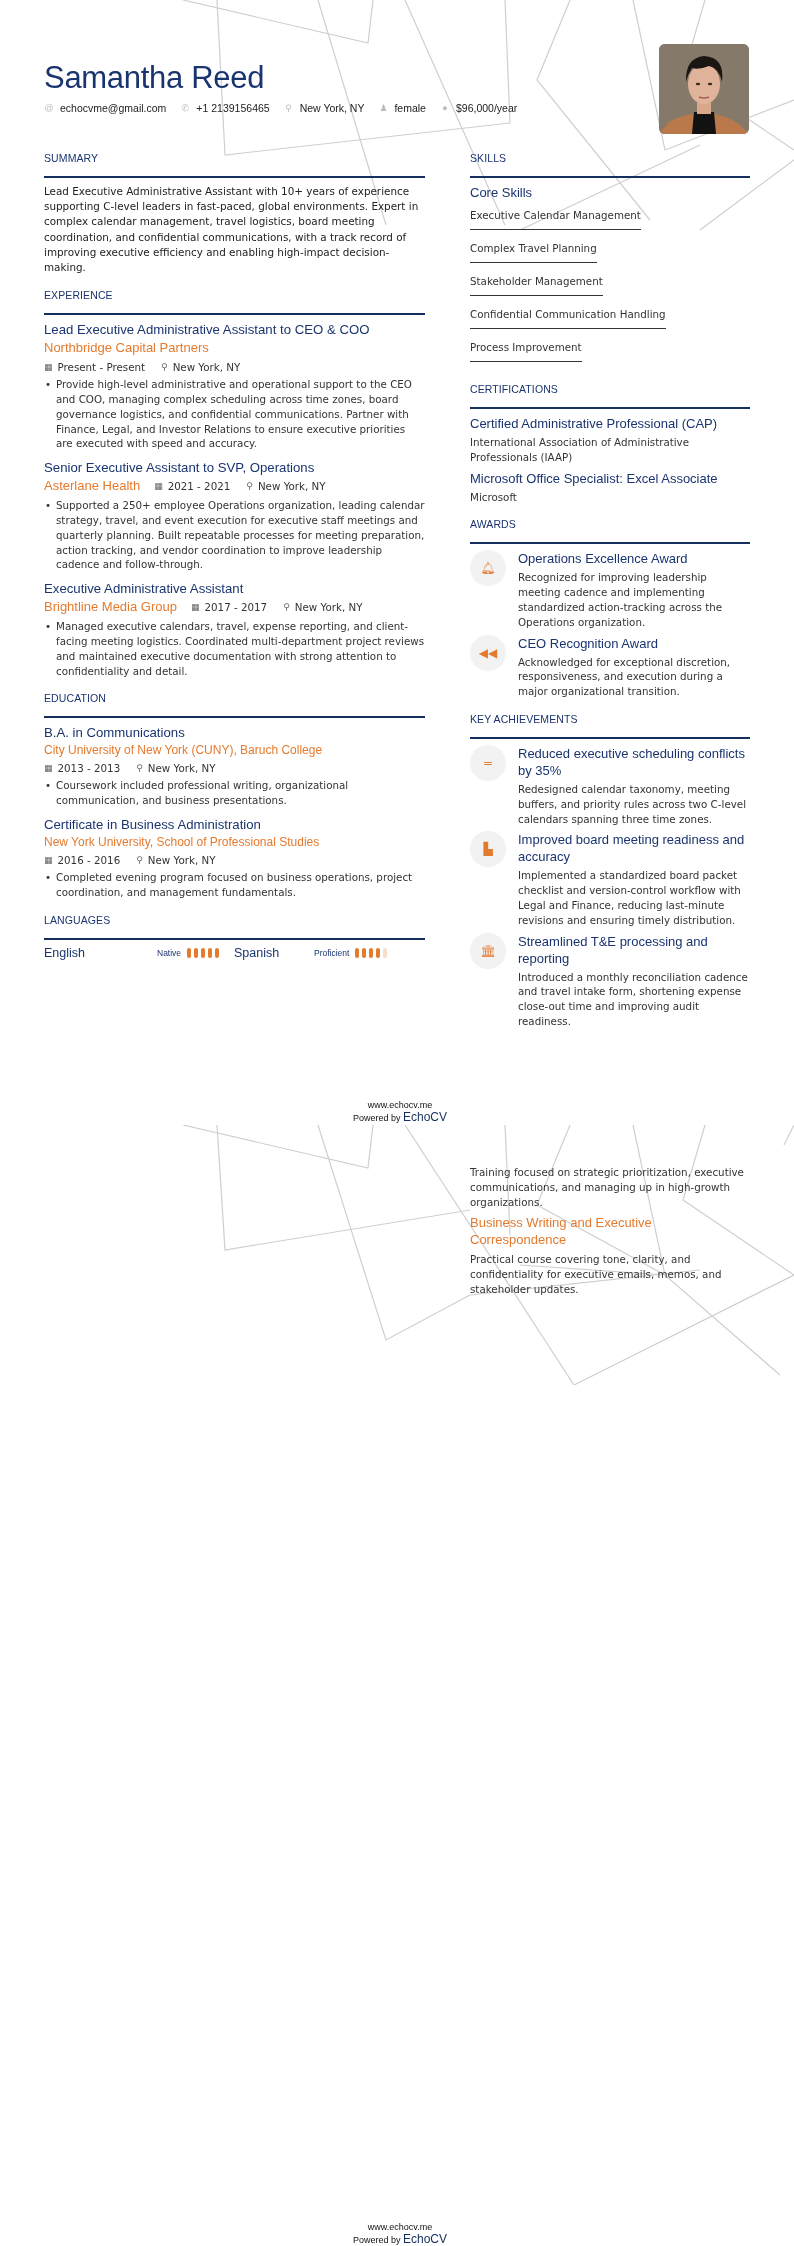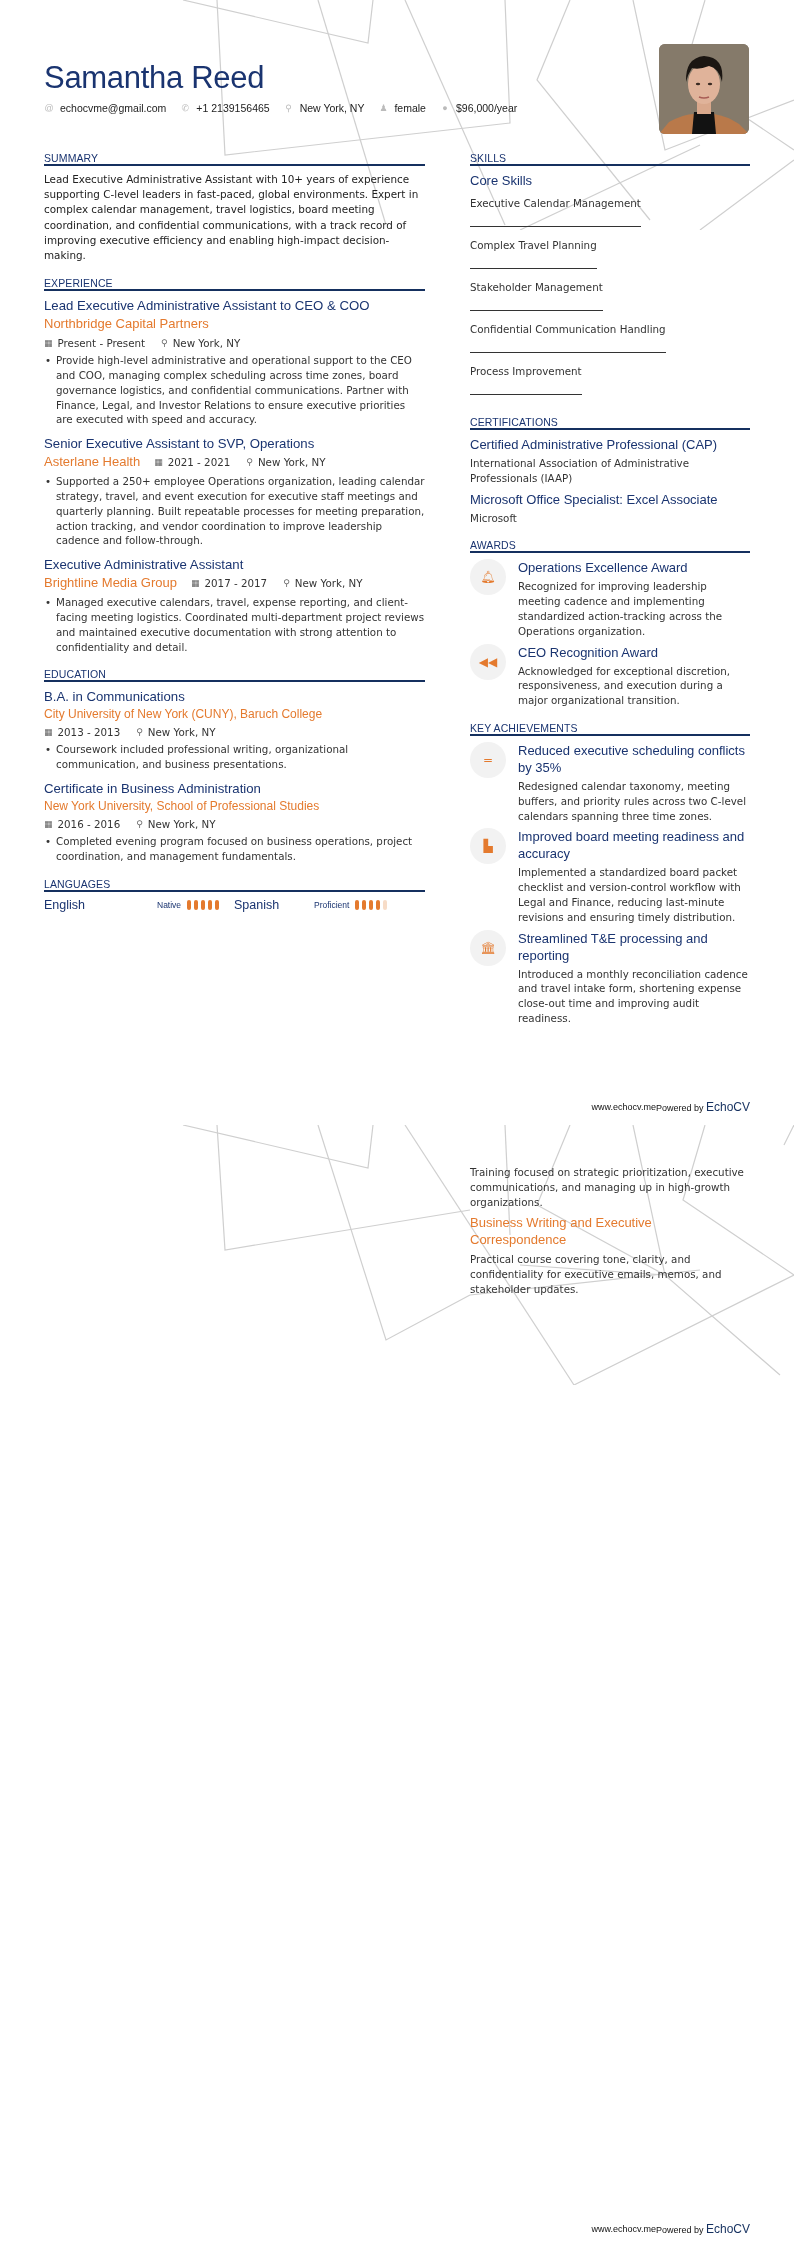--- a/index.html
+++ b/index.html
@@ -11,21 +11,21 @@
     .bg-lines { position: absolute; left: 0; top: 0; width: 794px; pointer-events: none; }
     .header { position: absolute; left: 44px; top: 60px; width: 600px; }
     .name { font-family: "Liberation Sans", sans-serif; font-size: 31px; color: #1a3470; letter-spacing: -0.3px; line-height: 36px; }
     .title { font-family: "Liberation Sans", sans-serif; font-size: 14.5px; color: #e47a2e; margin-top: 1px; }
     .contacts { display: flex; align-items: center; gap: 0; margin-top: 6px; font-size: 10.5px; color: #222; font-family: "Liberation Sans", sans-serif; }
     .contact { display: flex; align-items: center; margin-right: 14px; }
     .contact .ci { width: 10px; height: 10px; margin-right: 6px; display: inline-flex; align-items: center; justify-content: center; color: #bbb; font-size: 9px; }
     .photo { position: absolute; left: 659px; top: 44px; width: 90px; height: 90px; border-radius: 6px; overflow: hidden; background: #8c7e6c; }
     .col-left { position: absolute; left: 44px; top: 152px; width: 381px; }
     .col-right { position: absolute; left: 470px; top: 152px; width: 280px; }
-    .sec-h { font-family: "Liberation Sans", sans-serif; font-size: 10.5px; color: #1a3470; text-transform: uppercase; letter-spacing: 0.1px; padding-bottom: 0; border-bottom: 2.5px solid #15305f; margin-bottom: 6px; }
+    .sec-h { font-family: "Liberation Sans", sans-serif; font-size: 10.5px; color: #1a3470; text-transform: uppercase; letter-spacing: 0.1px; padding-bottom: 12px; border-bottom: 2.5px solid #15305f; margin-bottom: 6px; }
     .section { margin-bottom: 14px; }
     .summary-text { font-size: 10.4px; line-height: 15.2px; color: #222; }
     .job-title { font-family: "Liberation Sans", sans-serif; font-size: 13.2px; color: #1a3470; line-height: 18px; }
     .company { font-family: "Liberation Sans", sans-serif; font-size: 13px; color: #e47a2e; line-height: 18px; }
     .meta { display: flex; align-items: center; font-size: 10.3px; color: #333; line-height: 16px; margin: 2px 0 2px; }
     .meta .m { display: flex; align-items: center; margin-right: 16px; }
     .meta .mi { color: #666; font-size: 9px; margin-right: 5px; }
     .inline-meta { display: flex; align-items: center; }
     .inline-meta .company { margin-right: 14px; }
     .bullets { list-style: none; }
@@ -33,31 +33,31 @@
     .bullets li::before { content: "•"; position: absolute; left: 1px; top: 0; color: #333; }
     .entry { margin-bottom: 8px; }
     .lang-row { display: flex; align-items: flex-end; margin-top: 2px; }
     .lang { display: flex; align-items: center; width: 190px; }
     .lang-name { font-family: "Liberation Sans", sans-serif; font-size: 12.5px; color: #1a3470; width: 113px; }
     .lang-level { font-family: "Liberation Sans", sans-serif; font-size: 8.5px; color: #1a3470; margin-right: 6px; }
     .dots { display: flex; gap: 3px; }
     .dot { width: 4px; height: 10px; border-radius: 2px; background: #e47a2e; }
     .dot.off { background: #f7dcc7; }
     .skill-group { font-family: "Liberation Sans", sans-serif; font-size: 13px; color: #1a3470; line-height: 18px; margin-bottom: 2px; }
-    .skill { display: inline-block; font-size: 10.3px; color: #333; padding-bottom: 17px; border-bottom: 1px solid #333; margin-bottom: 7px; }
+    .skill { display: inline-block; font-size: 10.3px; color: #333; padding-bottom: 8px; border-bottom: 1px solid #333; margin-bottom: 7px; }
     .skill-wrap { display: block; }
     .cert-name { font-family: "Liberation Sans", sans-serif; font-size: 13px; color: #1a3470; line-height: 17px; margin-bottom: 3px; }
     .cert-org { font-size: 10.3px; color: #333; line-height: 14.8px; margin-bottom: 5px; }
     .icon-item { display: flex; margin-bottom: 5px; }
     .icon-circle { width: 36px; height: 36px; border-radius: 50%; background: #f2f2f2; flex: none; display: flex; align-items: center; justify-content: center; margin-right: 12px; margin-top: 0; color: #e47a2e; font-size: 12px; }
     .icon-body { flex: 1; }
     .icon-title { font-family: "Liberation Sans", sans-serif; font-size: 13px; color: #1a3470; line-height: 17px; margin-bottom: 3px; }
     .icon-desc { font-size: 10.3px; color: #333; line-height: 14.8px; }
     .training-name { font-family: "Liberation Sans", sans-serif; font-size: 13px; color: #e47a2e; line-height: 17px; }
-    .footer { position: absolute; left: 36px; width: 714px; display: flex; justify-content: flex-end; align-items: center; font-family: "Liberation Sans", sans-serif; font-size: 9px; color: #111; }
+    .footer { position: absolute; left: 43px; width: 714px; display: flex; justify-content: flex-end; align-items: center; font-family: "Liberation Sans", sans-serif; font-size: 9px; color: #111; flex-direction: column; }
     .footer .brand { font-size: 12px; color: #15305f; }
     .p2-content { position: absolute; left: 470px; top: 40px; width: 280px; }
   </style>
 </head>
 <body>
 
 <div class="page page1">
   <svg class="bg-lines" width="794" height="230" viewBox="0 0 794 230">
     <g fill="none" stroke="#cfcfcf" stroke-width="1.2">
       <polyline points="183,0 368,43 373,0"></polyline>

